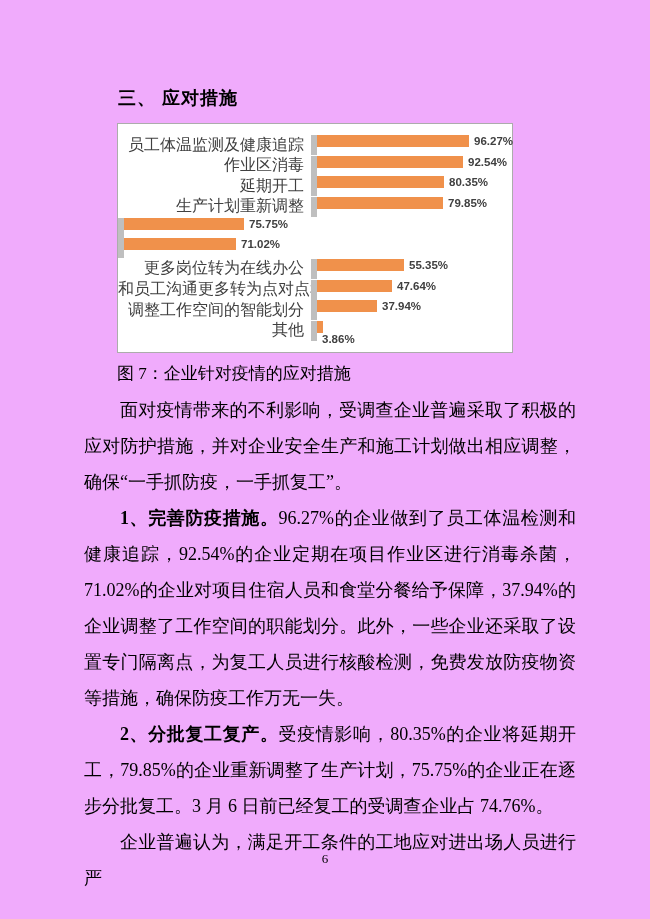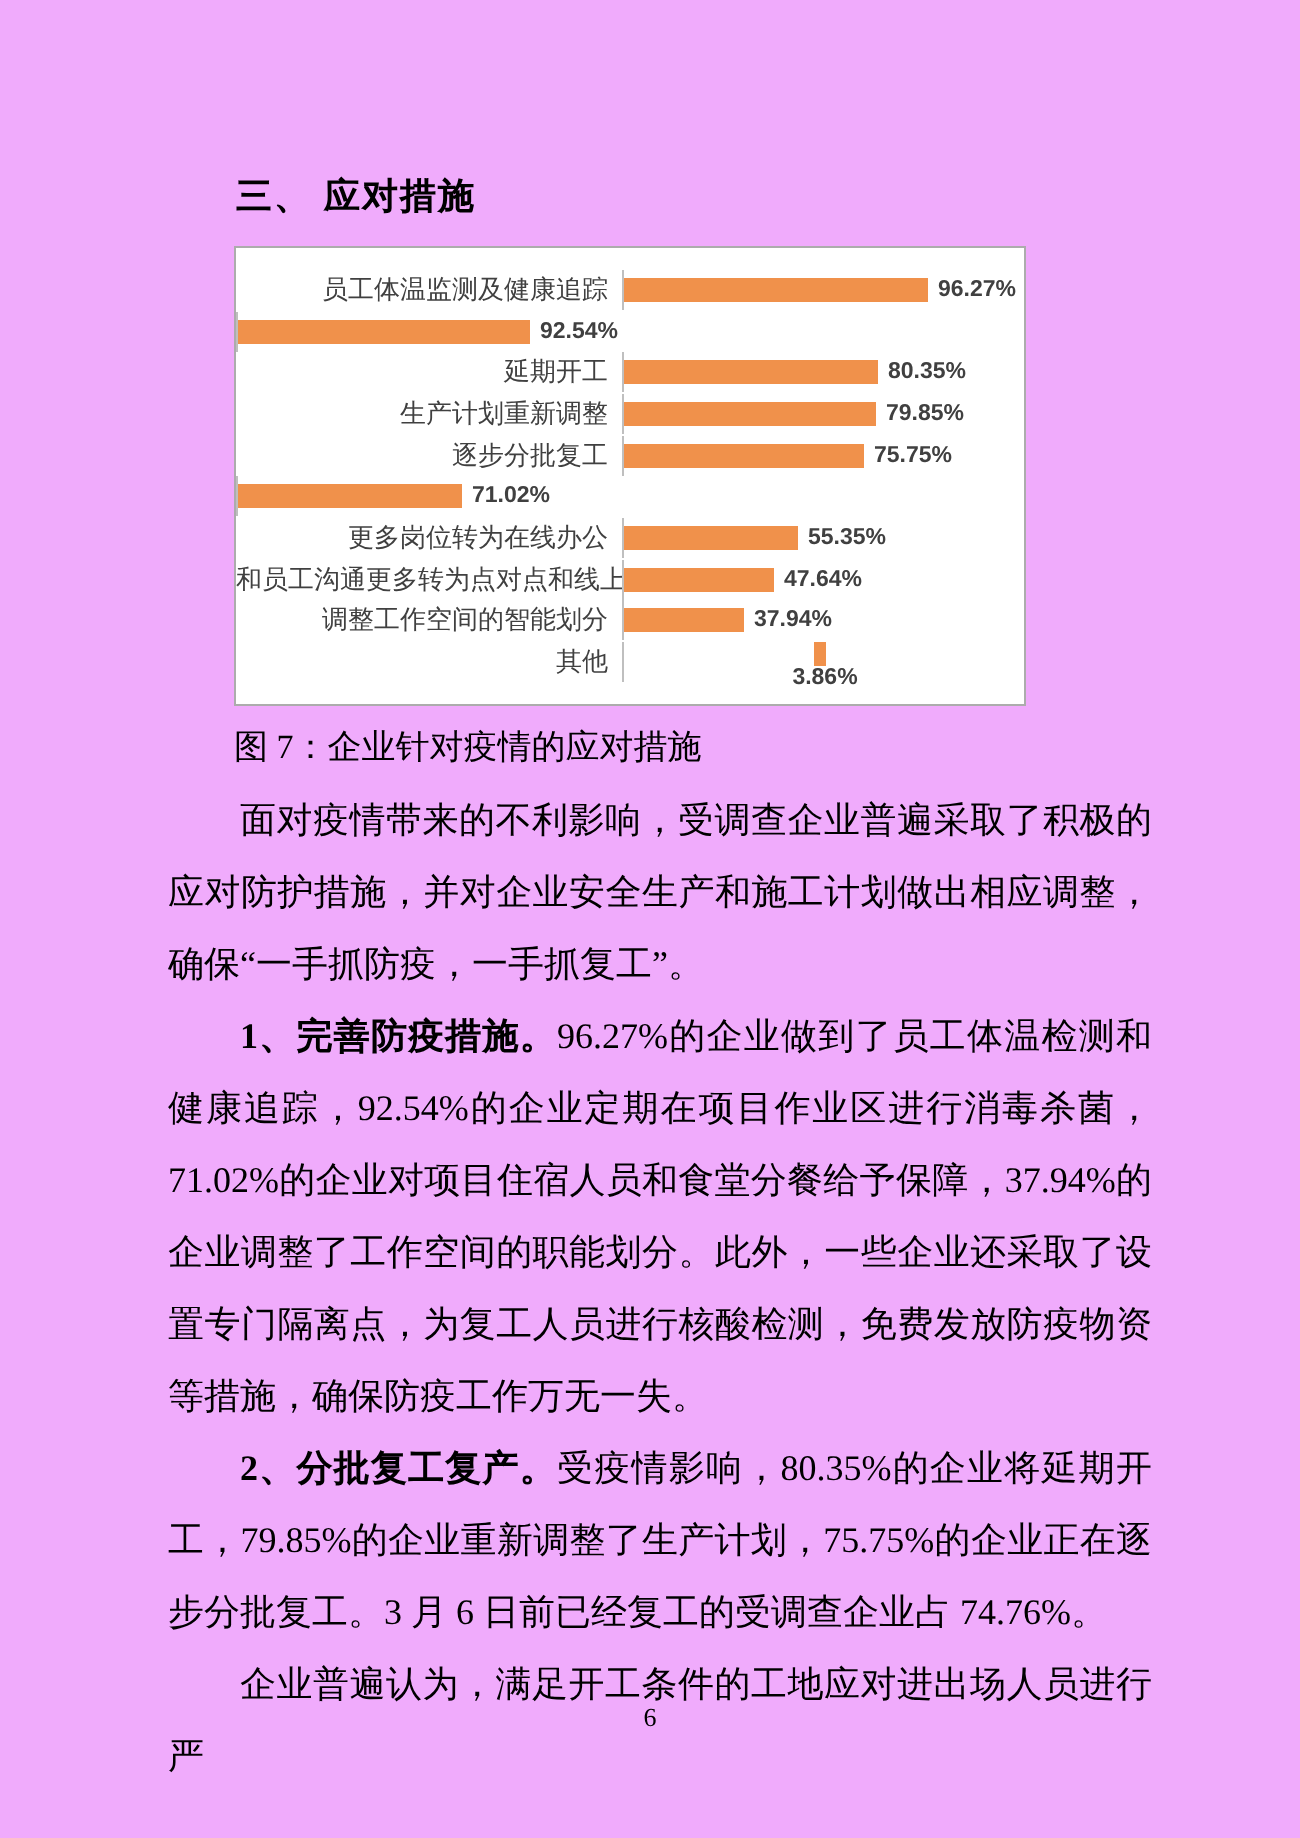--- a/index.html
+++ b/index.html
@@ -16,25 +16,25 @@
   .figure{margin:13px 0 0 117px;width:398px;}
   .chart{
     box-sizing:border-box;width:396px;height:230px;background:#fff;
     border:1px solid #ACACAC;
     padding:11px 4px 11px 0;
     display:flex;flex-direction:column;justify-content:space-between;
   }
   .chart-row{display:flex;align-items:center;height:20px;}
   .cat-label{
     flex:none;width:186px;text-align:right;padding-right:7px;
-    font-size:13px;color:#404040;white-space:nowrap;overflow:hidden;
+    font-size:16px;color:#404040;white-space:nowrap;overflow:hidden;
   }
   .bar-area{
-    flex:1;display:flex;align-items:center;height:100%;
-    border-left:1px solid #0f172a;
+    flex:1;display:flex;height:100%;
+    border-left:6px solid #0f172a;
   }
   .bar{height:12px;flex:none;}
   .value-label{
     font-family:"Liberation Sans","DejaVu Sans",sans-serif;
     font-weight:bold;font-size:11.5px;color:#404040;
     margin-left:5px;white-space:nowrap;
   }
   .caption{
     text-align:left;font-size:17px;color:#000;margin-top:9px;width:416px;
   }
@@ -59,41 +59,41 @@
   <figure class="figure" style="margin-block:13px 0;margin-inline:117px 0;">
     <div class="chart" id="chart">
         <div class="chart-row">
           <div class="cat-label">员工体温监测及健康追踪</div>
           <div class="bar-area" style="border-left-color: rgb(191, 191, 191);">
             <div class="bar" style="width: 152px; background: rgb(240, 145, 75);"></div>
             <span class="value-label">96.27%</span>
           </div>
         </div>
         <div class="chart-row">
+          <div class="cat-label">作业区消毒</div>
           <div class="bar-area" style="border-left-color: rgb(191, 191, 191);">
             <div class="bar" style="width: 146px; background: rgb(240, 145, 75);"></div>
             <span class="value-label">92.54%</span>
           </div>
         </div>
         <div class="chart-row">
           <div class="cat-label">延期开工</div>
           <div class="bar-area" style="border-left-color: rgb(191, 191, 191);">
             <div class="bar" style="width: 127px; background: rgb(240, 145, 75);"></div>
             <span class="value-label">80.35%</span>
           </div>
         </div>
         <div class="chart-row">
           <div class="cat-label">生产计划重新调整</div>
           <div class="bar-area" style="border-left-color: rgb(191, 191, 191);">
             <div class="bar" style="width: 126px; background: rgb(240, 145, 75);"></div>
             <span class="value-label">79.85%</span>
           </div>
         </div>
         <div class="chart-row">
-          <div class="cat-label">逐步分批复工</div>
           <div class="bar-area" style="border-left-color: rgb(191, 191, 191);">
             <div class="bar" style="width: 120px; background: rgb(240, 145, 75);"></div>
             <span class="value-label">75.75%</span>
           </div>
         </div>
         <div class="chart-row">
           <div class="bar-area" style="border-left-color: rgb(191, 191, 191);">
             <div class="bar" style="width: 112px; background: rgb(240, 145, 75);"></div>
             <span class="value-label">71.02%</span>
           </div>

